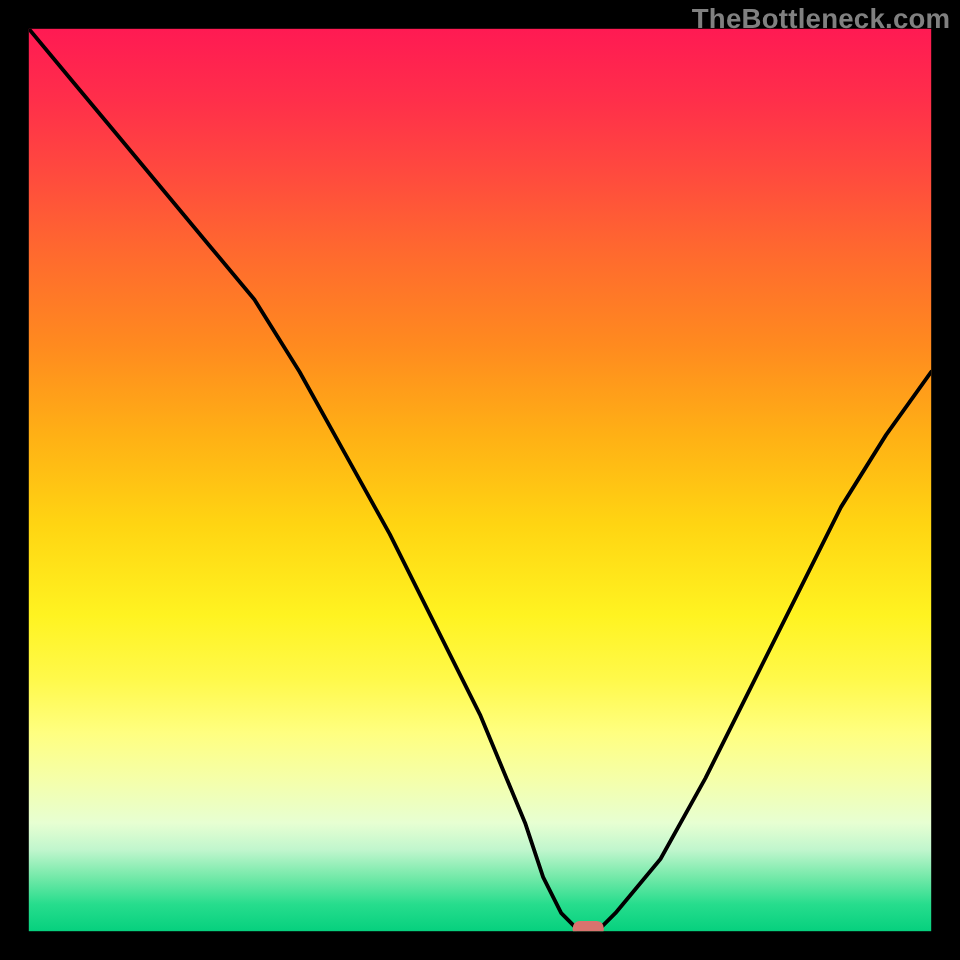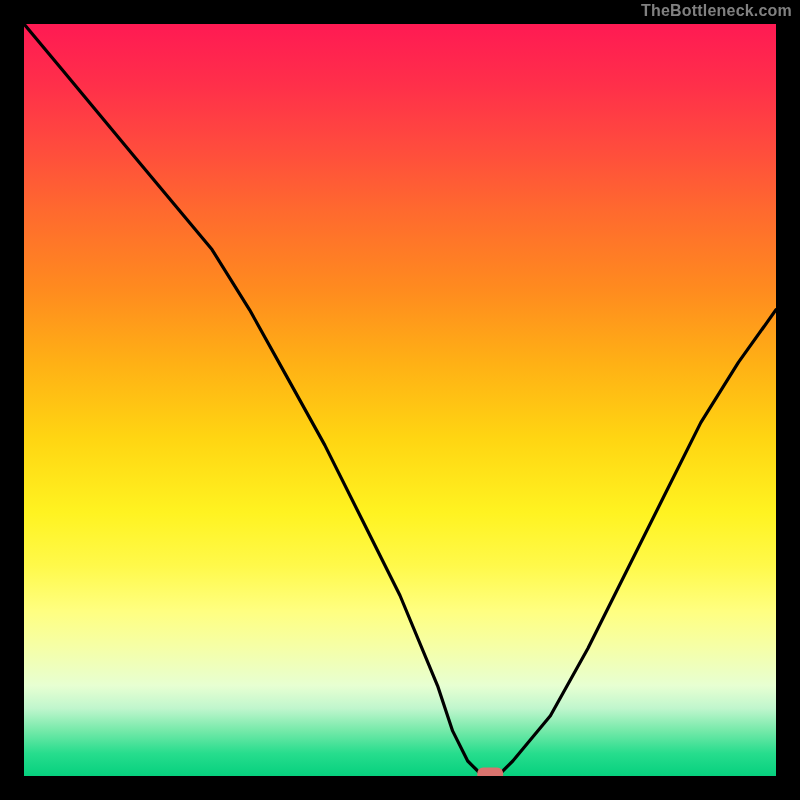--- a/index.html
+++ b/index.html
@@ -57,21 +57,21 @@
     stroke-linecap: round;
   }
   .marker {
     fill: #d9736e;
   }
   .attrib {
     position: absolute;
     top: 2px;
     right: 8px;
     font-family: Arial, Helvetica, sans-serif;
-    font-size: 16px;
+    font-size: 23px;
     font-weight: 600;
     color: #808080;
     letter-spacing: 0.2px;
     user-select: none;
   }
 </style>
 </head>
 <body>
 
 <div class="frame">

